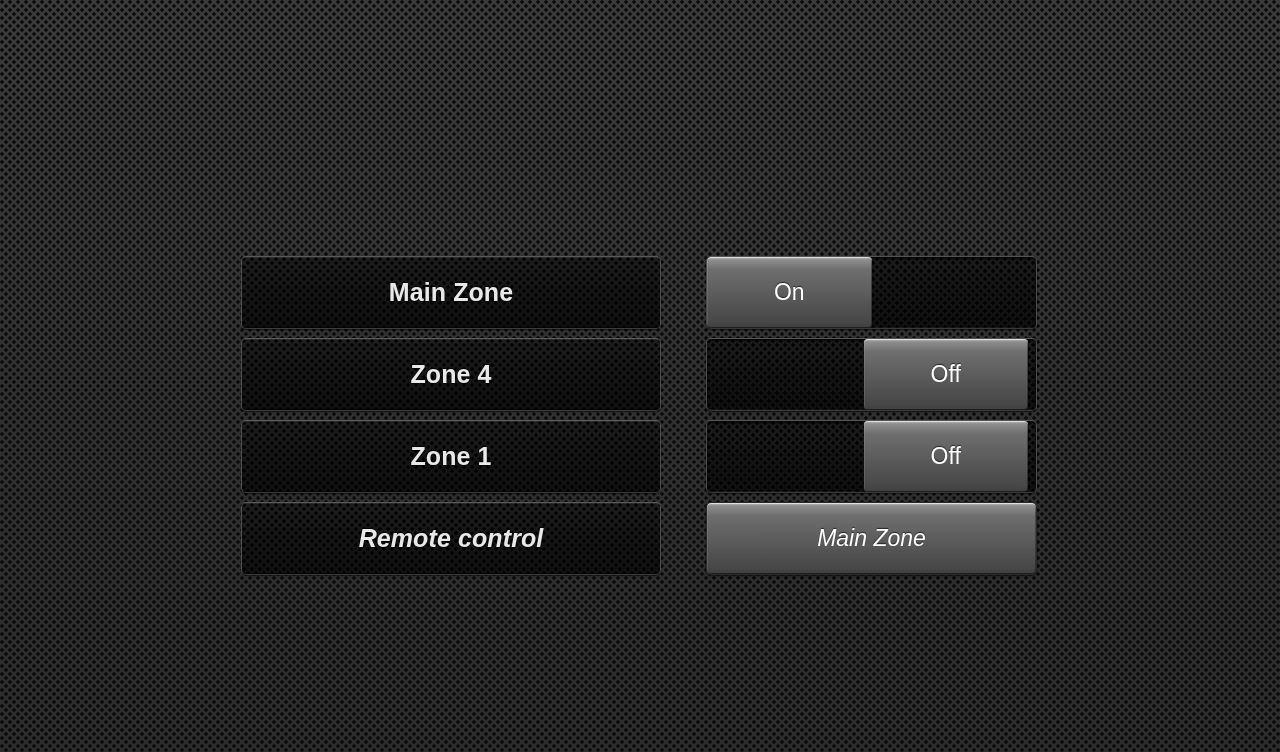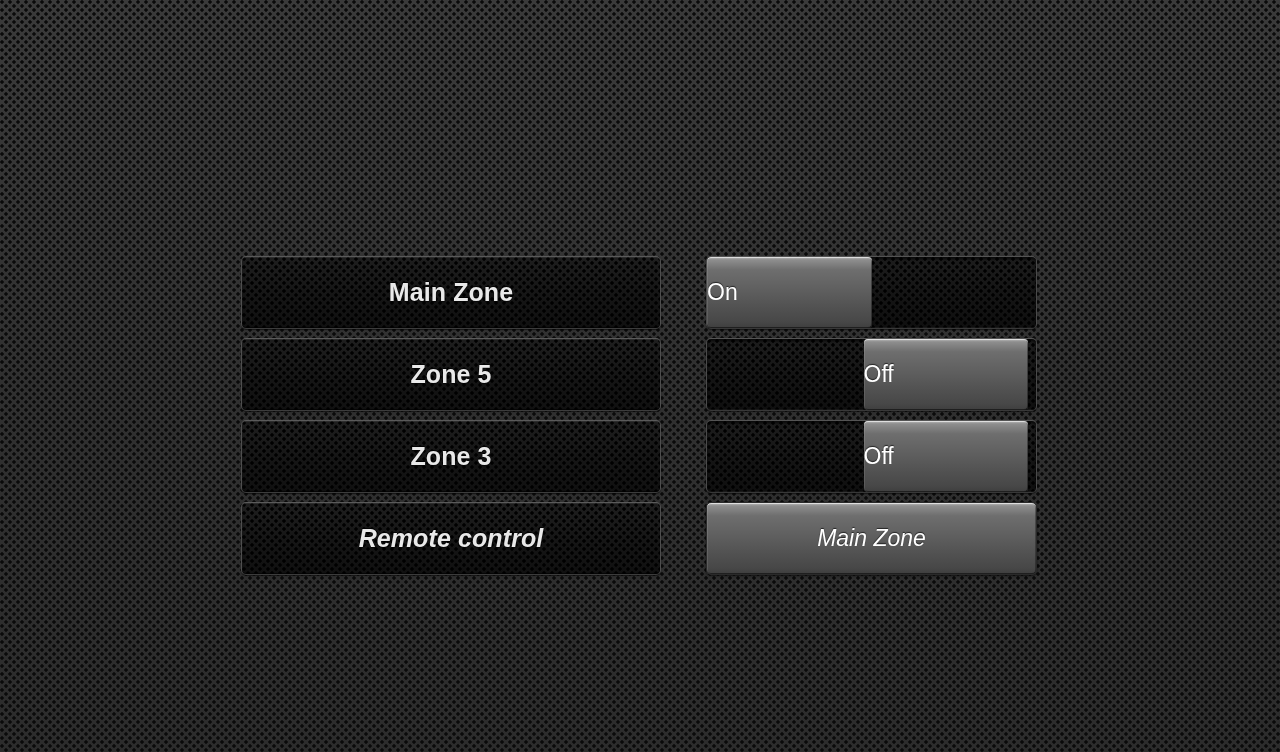--- a/index.html
+++ b/index.html
@@ -125,20 +125,21 @@
         #474747 92%,
         #3e3e3e 100%);
     box-shadow:
       inset 0 1px 0 rgba(255,255,255,0.55),
       inset 1px 0 0 rgba(255,255,255,0.10),
       inset -1px 0 0 rgba(0,0,0,0.35),
       inset 0 -1px 0 rgba(0,0,0,0.5),
       0 1px 2px rgba(0,0,0,0.6);
     display: flex;
     align-items: center;
+    justify-content: center;
   }
   .thumb.pos-left  { left: 0; }
   .thumb.pos-right { right: 8px; }
   .thumb .state {
     font-size: 23px;
     font-weight: normal;
     color: #ffffff;
     text-shadow: 0 -1px 1px rgba(0,0,0,0.65);
     pointer-events: none;
   }
@@ -189,34 +190,34 @@
       <div class="toggle">
         <div class="thumb pos-left">
           <span class="state">On</span>
         </div>
       </div>
     </div>
   </div>
 
   <div class="row r1">
     <div class="zone-btn">
-      <span class="label">Zone 5</span>
+      <span class="label">Zone 4</span>
     </div>
     <div class="ctrl">
       <div class="toggle">
         <div class="thumb pos-right">
           <span class="state">Off</span>
         </div>
       </div>
     </div>
   </div>
 
   <div class="row r2">
     <div class="zone-btn">
-      <span class="label">Zone 3</span>
+      <span class="label">Zone 1</span>
     </div>
     <div class="ctrl">
       <div class="toggle">
         <div class="thumb pos-right">
           <span class="state">Off</span>
         </div>
       </div>
     </div>
   </div>
 

